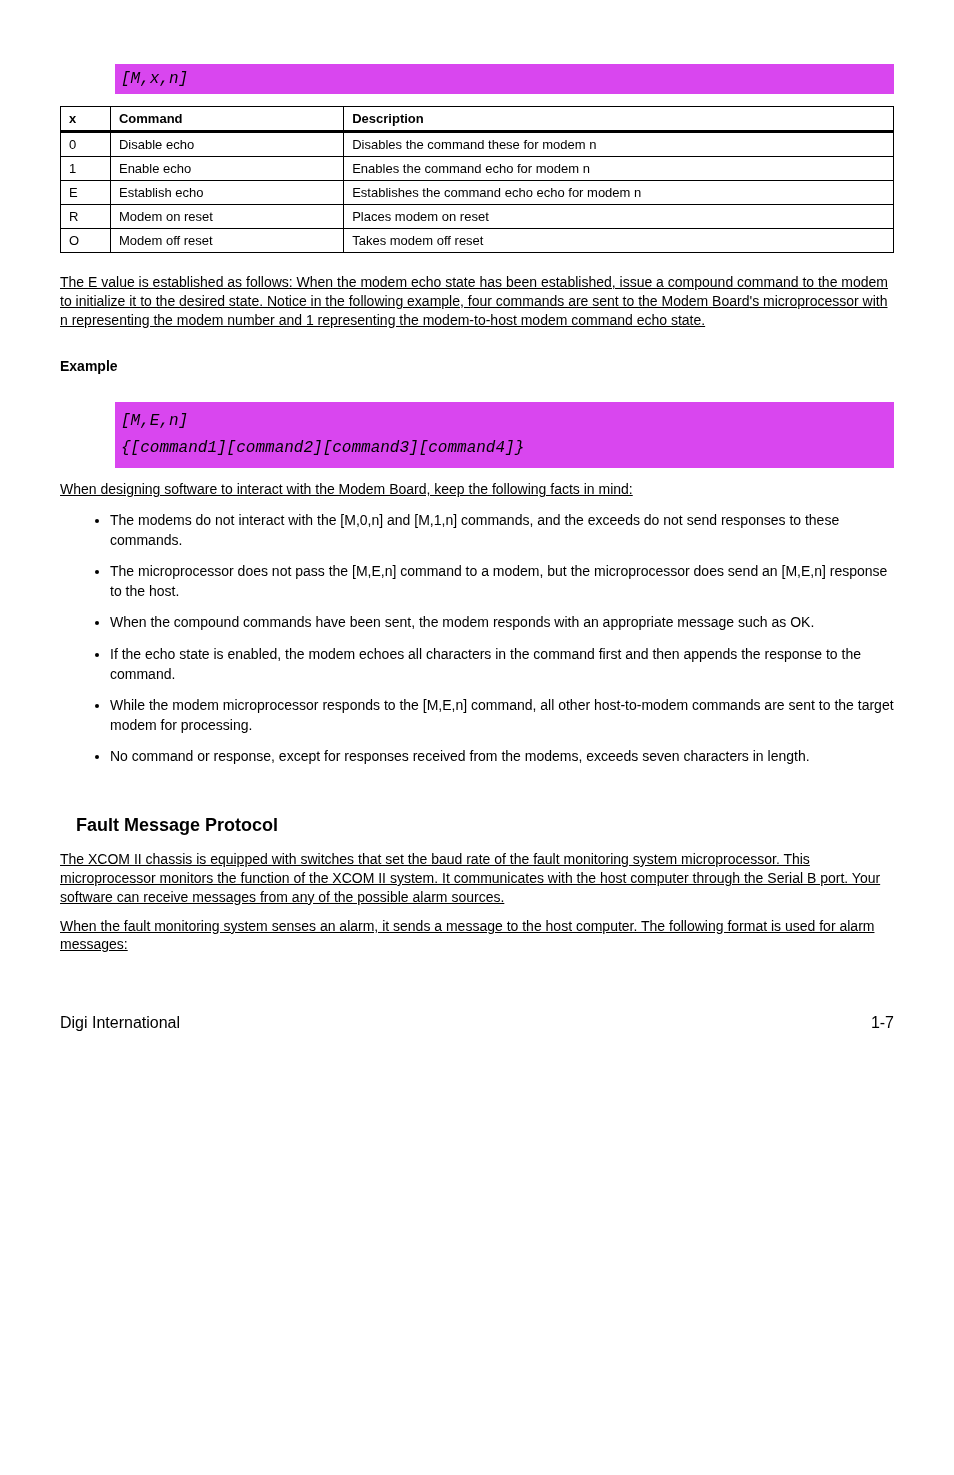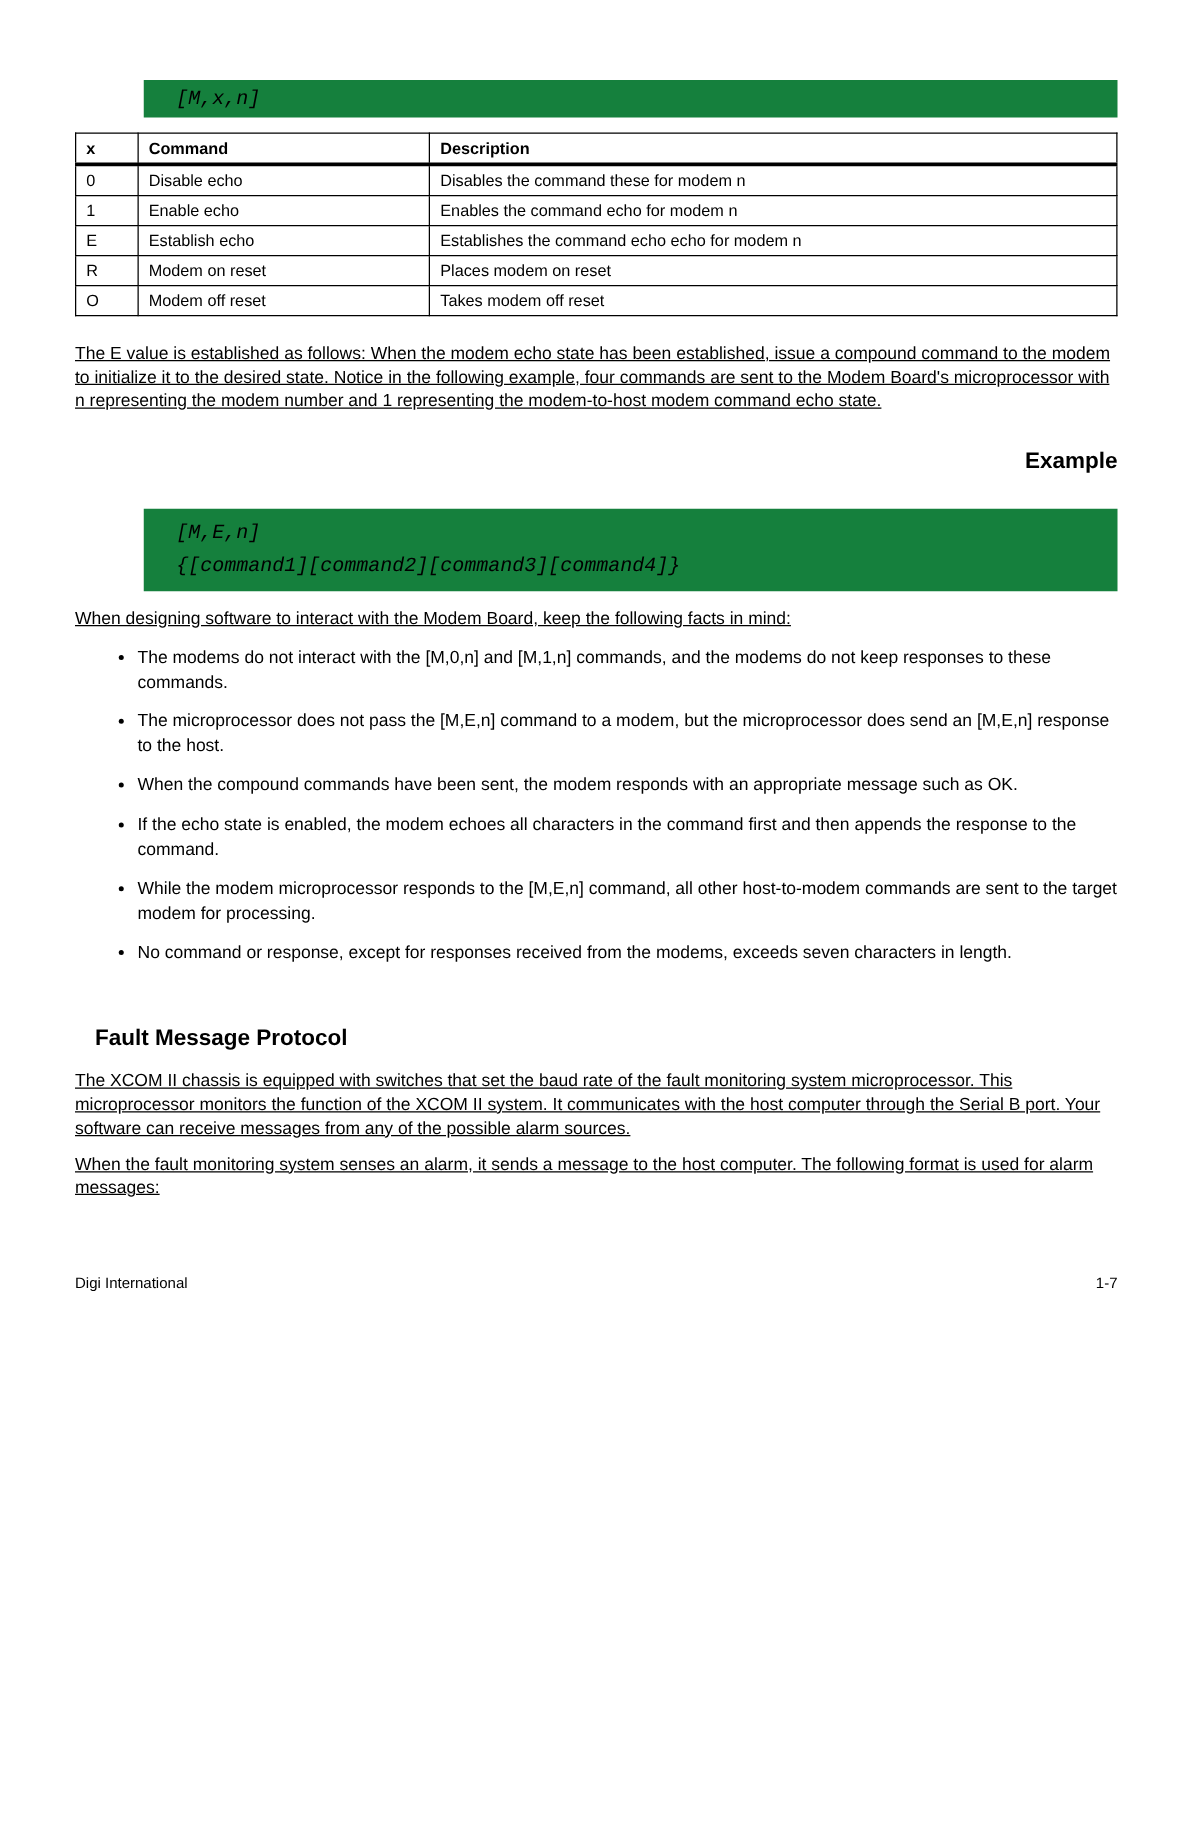--- a/index.html
+++ b/index.html
@@ -6,25 +6,25 @@
     margin: 0;
     padding: 60px 60px 40px 60px;
     font-family: Arial, Helvetica, sans-serif;
     font-size: 14px;
     color: #000;
     background: #fff;
     width: 954px;
     box-sizing: border-box;
   }
   .code-block {
-    background: #15803d;
+    background: #d946ef;
     font-family: "Courier New", monospace;
     font-style: italic;
     font-size: 16px;
-    padding: 6px 26px;
+    padding: 6px 6px;
     margin: 4px 0 12px 0;
   }
   .code-block.tall {
     line-height: 1.7;
     margin-top: 28px;
   }
   table.command-table {
     border-collapse: collapse;
     width: 100%;
     margin: 10px 0 20px 0;
@@ -41,41 +41,40 @@
   }
   table.command-table th {
     font-weight: bold;
   }
   .col-x { width: 6%; }
   .col-cmd { width: 28%; }
   .col-desc { width: 66%; }
   .paragraph { margin: 10px 0; line-height: 1.35; text-decoration: underline; }
   .subhead {
     font-weight: bold;
-    font-size: 18px;
+    font-size: 14px;
     margin: 28px 0 6px 0;
-    text-align: right;
   }
   ul.rules {
     margin: 8px 0 10px 0;
     padding-left: 50px;
   }
   ul.rules li {
     margin: 12px 0;
     line-height: 1.4;
   }
   .big-heading {
     font-family: Arial, Helvetica, sans-serif;
     font-weight: 900;
     font-size: 18px;
     margin: 48px 0 14px 16px;
   }
   .footer {
     margin-top: 60px;
-    font-size: 12px;
+    font-size: 16px;
     display: flex;
     justify-content: space-between;
   }
   .content-indent {
     margin-left: 55px;
   }
 </style>
 </head>
 <body>
 
@@ -125,21 +124,21 @@
 <div class="subhead">Example</div>
 
 <div class="content-indent">
   <div class="code-block tall" style="white-space:pre;">[M,E,n]
 {[command1][command2][command3][command4]}</div>
 </div>
 
 <div class="paragraph">When designing software to interact with the Modem Board, keep the following facts in mind:</div>
 
 <ul class="rules">
-  <li>The modems do not interact with the [M,0,n] and [M,1,n] commands, and the modems do not keep responses to these commands.</li>
+  <li>The modems do not interact with the [M,0,n] and [M,1,n] commands, and the exceeds do not send responses to these commands.</li>
   <li>The microprocessor does not pass the [M,E,n] command to a modem, but the microprocessor does send an [M,E,n] response to the host.</li>
   <li>When the compound commands have been sent, the modem responds with an appropriate message such as OK.</li>
   <li>If the echo state is enabled, the modem echoes all characters in the command first and then appends the response to the command.</li>
   <li>While the modem microprocessor responds to the [M,E,n] command, all other host-to-modem commands are sent to the target modem for processing.</li>
   <li>No command or response, except for responses received from the modems, exceeds seven characters in length.</li>
 </ul>
 
 <div class="big-heading">Fault Message Protocol</div>
 
 <div class="paragraph">The XCOM II chassis is equipped with switches that set the baud rate of the fault monitoring system microprocessor. This microprocessor monitors the function of the XCOM II system. It communicates with the host computer through the Serial B port. Your software can receive messages from any of the possible alarm sources.</div>

